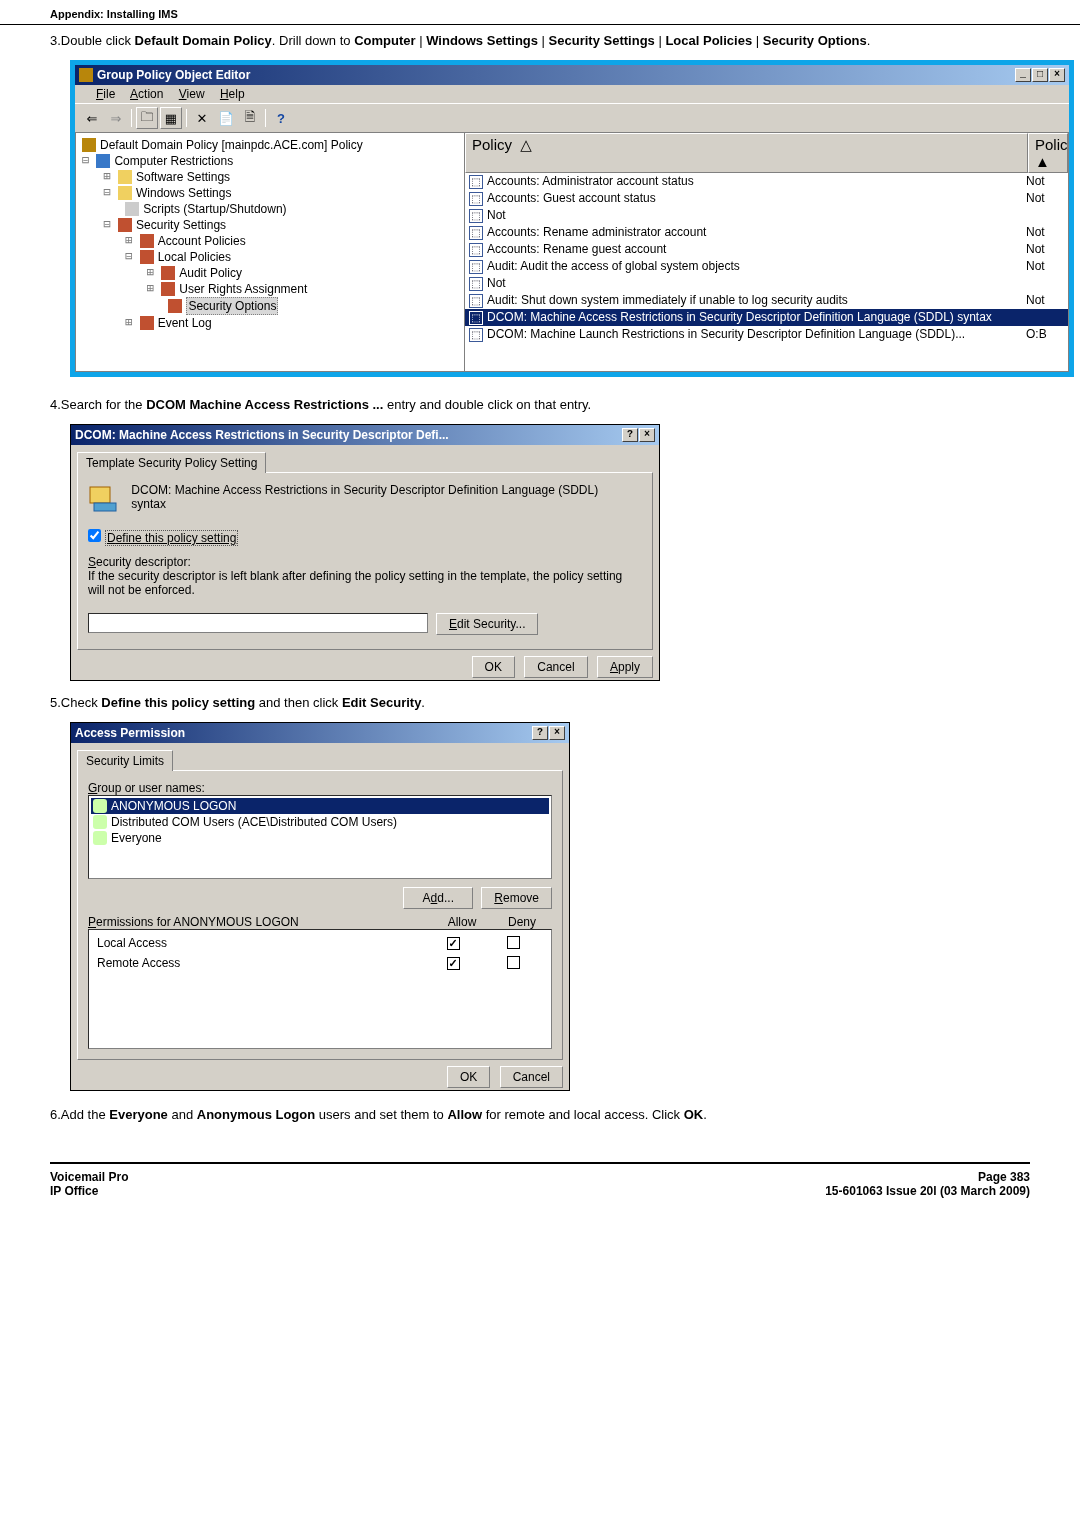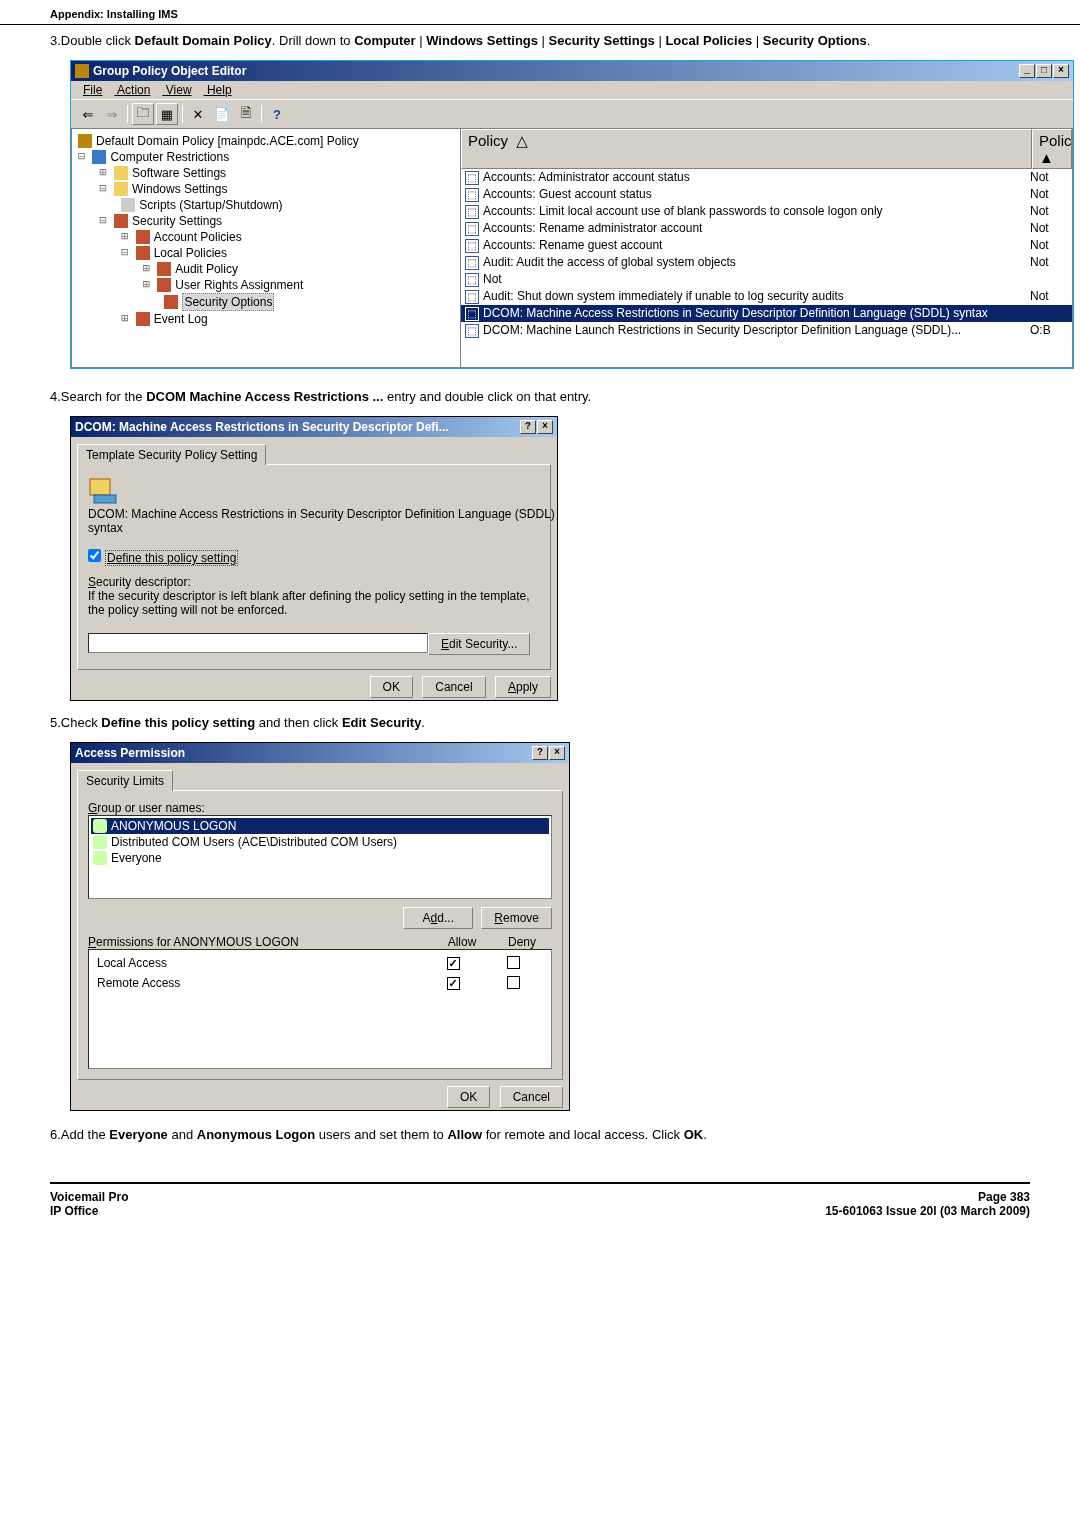--- a/index.html
+++ b/index.html
@@ -3,29 +3,29 @@
 <meta charset="utf-8">
 <style>
 * { box-sizing: border-box; margin: 0; padding: 0; }
 body { font-family: Arial, Helvetica, sans-serif; font-size: 13px; background: #fff; color: #000; width: 1080px; }
 .page-header { font-weight: bold; padding: 8px 50px 4px; border-bottom: 1.5px solid #000; font-size: 11px; }
 .content { padding: 8px 50px; }
 .step { margin-bottom: 12px; }
 strong { font-weight: bold; }
 
 
-.win { border: 1px solid #0ea5e9; background: #7dd3fc; margin-bottom: 20px; }
+.win { border: 5px solid #0ea5e9; background: #7dd3fc; margin-bottom: 20px; }
 .titlebar { background: linear-gradient(to right, #0a246a, #a6caf0); color: #fff; font-weight: bold; padding: 2px 4px; display: flex; align-items: center; font-size: 12px; height: 20px; }
 .titlebar .title { flex: 1; }
 .titlebar .tb-btns { display: flex; gap: 1px; }
 .tb-btn { width: 16px; height: 14px; background: #d4d0c8; border: 1px solid #fff; border-right-color: #404040; border-bottom-color: #404040; color: #000; font-size: 10px; line-height: 12px; text-align: center; font-family: "Courier New", monospace; font-weight: bold; }
 .tb-icon { width: 14px; height: 14px; background: #b8860b; margin-right: 4px; display: inline-block; }
 
 
-.menubar { background: #d4d0c8; padding: 2px 12px; font-size: 12px; text-decoration: underline; }
+.menubar { background: #d4d0c8; padding: 2px 21px; font-size: 12px; }
 .menubar span { margin-right: 12px; }
 .menubar span u { text-decoration: underline; }
 
 
 .toolbar { background: #d4d0c8; border-top: 1px solid #fff; padding: 3px 6px; display: flex; align-items: center; gap: 2px; }
 .tbtn { width: 22px; height: 22px; background: #d4d0c8; border: 1px solid #d4d0c8; display: flex; align-items: center; justify-content: center; font-size: 13px; }
 .tbtn.boxed { border: 1px solid #808080; border-top-color:#fff; border-left-color:#fff; }
 .tsep { width: 1px; height: 18px; background: #808080; border-right: 1px solid #fff; margin: 0 2px; }
 
 
@@ -44,21 +44,21 @@
 .list-row.selected .ricon { border-color:#fff; color:#fff; }
 
 
 .tree { padding: 4px; }
 .tree-row { display: flex; align-items: center; padding: 0 2px; line-height: 16px; white-space: nowrap; }
 .ticon { width: 14px; height: 14px; margin-right: 4px; display: inline-block; }
 .dots { color:#808080; font-family:"Courier New",monospace; font-size:12px; white-space:pre; }
 .tree-row.selected span.tl { background:#d8d8d8; border:1px dotted #808080; padding:0 1px;}
 
 
-.dialog { border: 1px solid #000; background: #d4d0c8; width: 488px; margin-left: 0; }
+.dialog { border: 1px solid #000; background: #d4d0c8; width: 590px; margin-left: 0; }
 .dialog .body { padding: 6px; font-size: 12px; }
 .tab { display:inline-block; padding:3px 8px; border:1px solid #808080; border-bottom:none; background:#d4d0c8; border-top-color:#fff; border-left-color:#fff; position:relative; top:1px; z-index:2; }
 .tab-panel { border:1px solid #808080; border-top-color:#fff; border-left-color:#fff; background:#d4d0c8; padding:10px; }
 .dlg-icon { width:32px; height:32px; display:inline-block; vertical-align:top; margin-right:8px; }
 .dlg-text { display:inline-block; width:480px; vertical-align:top; }
 .chk { margin-right:4px; }
 .inputbox { width: 340px; height: 20px; border:1px inset #808080; background:#fff; }
 .btn { padding: 3px 12px; border:1px solid #808080; border-top-color:#fff; border-left-color:#fff; background:#d4d0c8; font-size:12px; min-width:70px; text-align:center; }
 .btn-row { text-align:right; margin-top:10px; }
 .btn-row .btn { margin-left:6px; }
@@ -192,21 +192,20 @@
               <span class="rlabel">Accounts: Administrator account status</span>
               <span class="rval">Not</span>
             </div>
             <div class="list-row">
               <span class="ricon">⬚</span>
               <span class="rlabel">Accounts: Guest account status</span>
               <span class="rval">Not</span>
             </div>
             <div class="list-row">
               <span class="ricon">⬚</span>
-              <span class="rlabel">Accounts: Limit local account use of blank passwords to console logon only</span>
               <span class="rval">Not</span>
             </div>
             <div class="list-row">
               <span class="ricon">⬚</span>
               <span class="rlabel">Accounts: Rename administrator account</span>
               <span class="rval">Not</span>
             </div>
             <div class="list-row">
               <span class="ricon">⬚</span>
               <span class="rlabel">Accounts: Rename guest account</span>
@@ -263,21 +262,21 @@
                 <rect x="6" y="20" width="22" height="8" fill="#50a0d0" stroke="#2060a0"></rect>
               </svg>
         </span>
         <span class="dlg-text">DCOM: Machine Access Restrictions in Security Descriptor Definition Language (SDDL) syntax</span>
       </div>
       <div style="margin-bottom:10px">
         <input type="checkbox" checked="" class="chk" style=""><span style="text-decoration:underline;border:1px dotted #555;padding:0 1px"><u>D</u>efine this policy setting</span>
       </div>
       <div><u>S</u>ecurity descriptor:</div>
       <div style="margin-bottom:14px">If the security descriptor is left blank after defining the policy setting in the template, the policy setting will not be enforced.</div>
-      <div style="display:flex;margin-top:16px;margin-bottom:4px">
+      <div style="display:flex;gap:8px;margin-top:16px;margin-bottom:4px">
         <div class="inputbox"></div>
         <div class="btn"><u>E</u>dit Security...</div>
       </div>
     </div>
     <div class="btn-row">
       <span class="btn">OK</span>
       <span class="btn">Cancel</span>
       <span class="btn"><u>A</u>pply</span>
     </div>
   </div>

